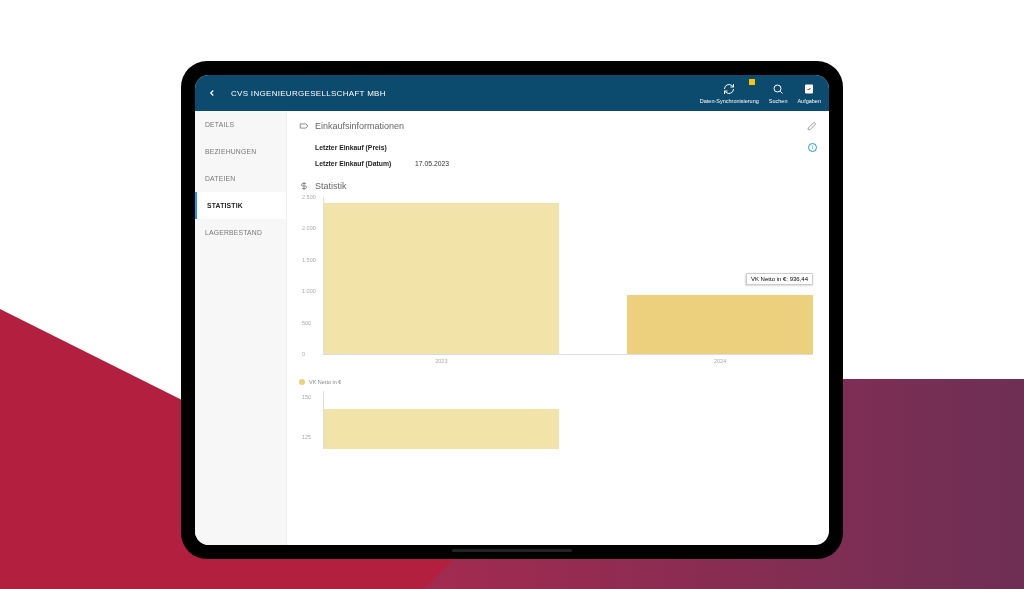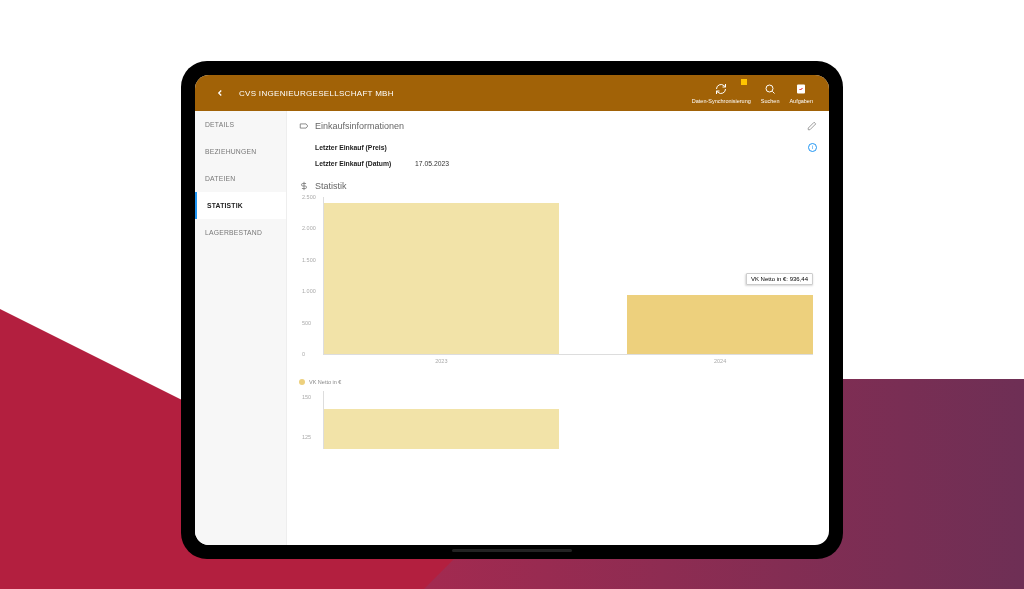--- a/index.html
+++ b/index.html
@@ -36,24 +36,24 @@
     width: 100%; height: 100%;
     background: #fff;
     border-radius: 14px;
     overflow: hidden;
     display: flex; flex-direction: column;
     font-size: 7.5px;
   }
 
   
   .app-header {
-    background: #a16207;
+    background: #0c4a6e;
     color: #fff;
     display: flex; align-items: center;
-    height: 36px; padding: 0 16px;
+    height: 36px; padding: 0 8px;
     flex-shrink: 0;
   }
   .back-btn { width: 18px; height: 18px; display:flex; align-items:center; justify-content:center; cursor:pointer; }
   .back-btn svg { stroke:#fff; }
   .app-title { margin-left: 10px; font-size: 8px; letter-spacing: .3px; font-weight: 500; }
   .header-spacer { flex: 1; }
   .hdr-action { display:flex; flex-direction:column; align-items:center; margin-left: 10px; cursor:pointer; position:relative; }
   .hdr-action .ico { width:14px; height:14px; display:flex; align-items:center; justify-content:center; }
   .hdr-action .lbl { font-size: 5.5px; margin-top: 2px; }
   .notif-dot { position:absolute; top:-3px; right:4px; width:6px; height:6px; background:#ffc400; border-radius:0; }

